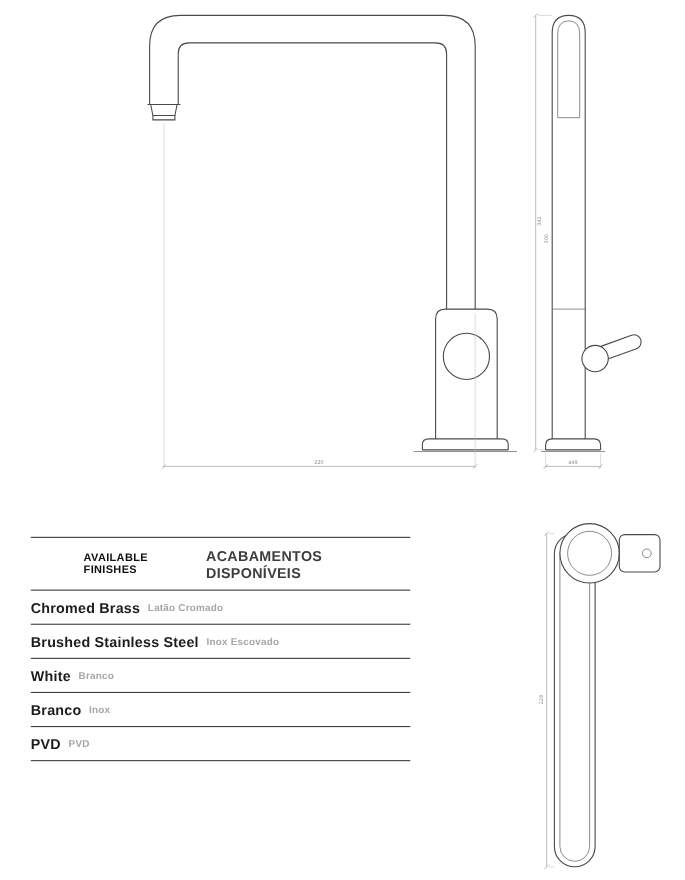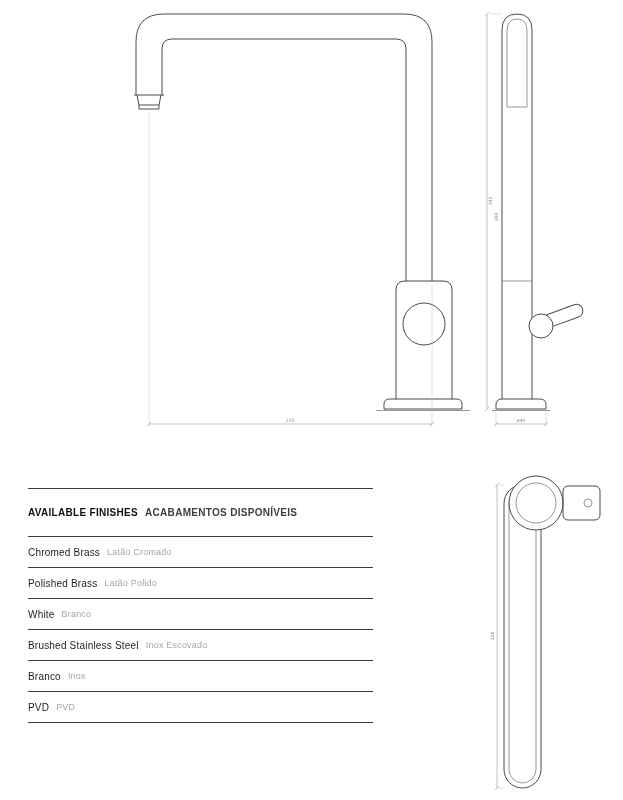--- a/index.html
+++ b/index.html
@@ -9,25 +9,25 @@
   .main-line{fill:none;stroke:#4a4a4a;stroke-width:1;}
   .thin-line{fill:none;stroke:#6a6a6a;stroke-width:0.7;}
   .dim-line{fill:none;stroke:#9a9a9a;stroke-width:0.6;}
   .ext-line{fill:none;stroke:#c0c0c0;stroke-width:0.5;}
   .dim-text{font-family:"DejaVu Sans",sans-serif;font-size:4.5px;fill:#8a8a8a;}
   .white-fill{fill:#ffffff;stroke:#4a4a4a;stroke-width:1;}
 
   .finishes{position:absolute;left:28px;top:488px;width:345px;}
   .fin-header{border-top:1px solid #3c3c3c;border-bottom:1px solid #3c3c3c;
               height:47px;display:flex;align-items:center;gap:7px;}
-  .fin-header .en{font-size:10px;font-weight:700;color:#111;letter-spacing:.3px;}
-  .fin-header .pt{font-size:10px;font-weight:700;color:#3d3d3d;letter-spacing:.3px;}
+  .fin-header .en{font-size:10px;font-weight:700;color:#111;letter-spacing:.3px;margin-left:48px;}
+  .fin-header .pt{font-size:13px;font-weight:700;color:#3d3d3d;letter-spacing:.3px;}
   .fin-row{height:30px;border-bottom:1px solid #3c3c3c;display:flex;align-items:center;gap:7px;}
-  .fin-row .en{font-size:10px;font-weight:400;color:#1c1c1c;letter-spacing:.2px;}
-  .fin-row .pt{font-size:9px;font-weight:400;color:#a6a6a6;letter-spacing:.2px;}
+  .fin-row .en{font-size:13px;font-weight:700;color:#1c1c1c;letter-spacing:.2px;}
+  .fin-row .pt{font-size:9px;font-weight:700;color:#a6a6a6;letter-spacing:.2px;}
 </style>
 </head>
 <body>
 
 <div class="page">
 
   <svg style="left:110px;top:5px;" width="350" height="430" viewBox="0 0 350 430">
 
     <path class="main-line" d="M 26 90 L 26 37 Q 26 9 54 9 L 294 9 Q 322 9 322 37 L 322 276"></path>
 
@@ -114,30 +114,26 @@
   <div class="finishes">
     <div class="fin-header">
       <span class="en">AVAILABLE FINISHES</span>
       <span class="pt">ACABAMENTOS DISPONÍVEIS</span>
     </div>
     <div class="fin-row">
       <span class="en">Chromed Brass</span>
       <span class="pt">Latão Cromado</span>
     </div>
     <div class="fin-row">
-      <span class="en">Polished Brass</span>
-      <span class="pt">Latão Polido</span>
+      <span class="en">Brushed Stainless Steel</span>
+      <span class="pt">Inox Escovado</span>
     </div>
     <div class="fin-row">
       <span class="en">White</span>
       <span class="pt">Branco</span>
-    </div>
-    <div class="fin-row">
-      <span class="en">Brushed Stainless Steel</span>
-      <span class="pt">Inox Escovado</span>
     </div>
     <div class="fin-row">
       <span class="en">Branco</span>
       <span class="pt">Inox</span>
     </div>
     <div class="fin-row">
       <span class="en">PVD</span>
       <span class="pt">PVD</span>
     </div>
   </div>

